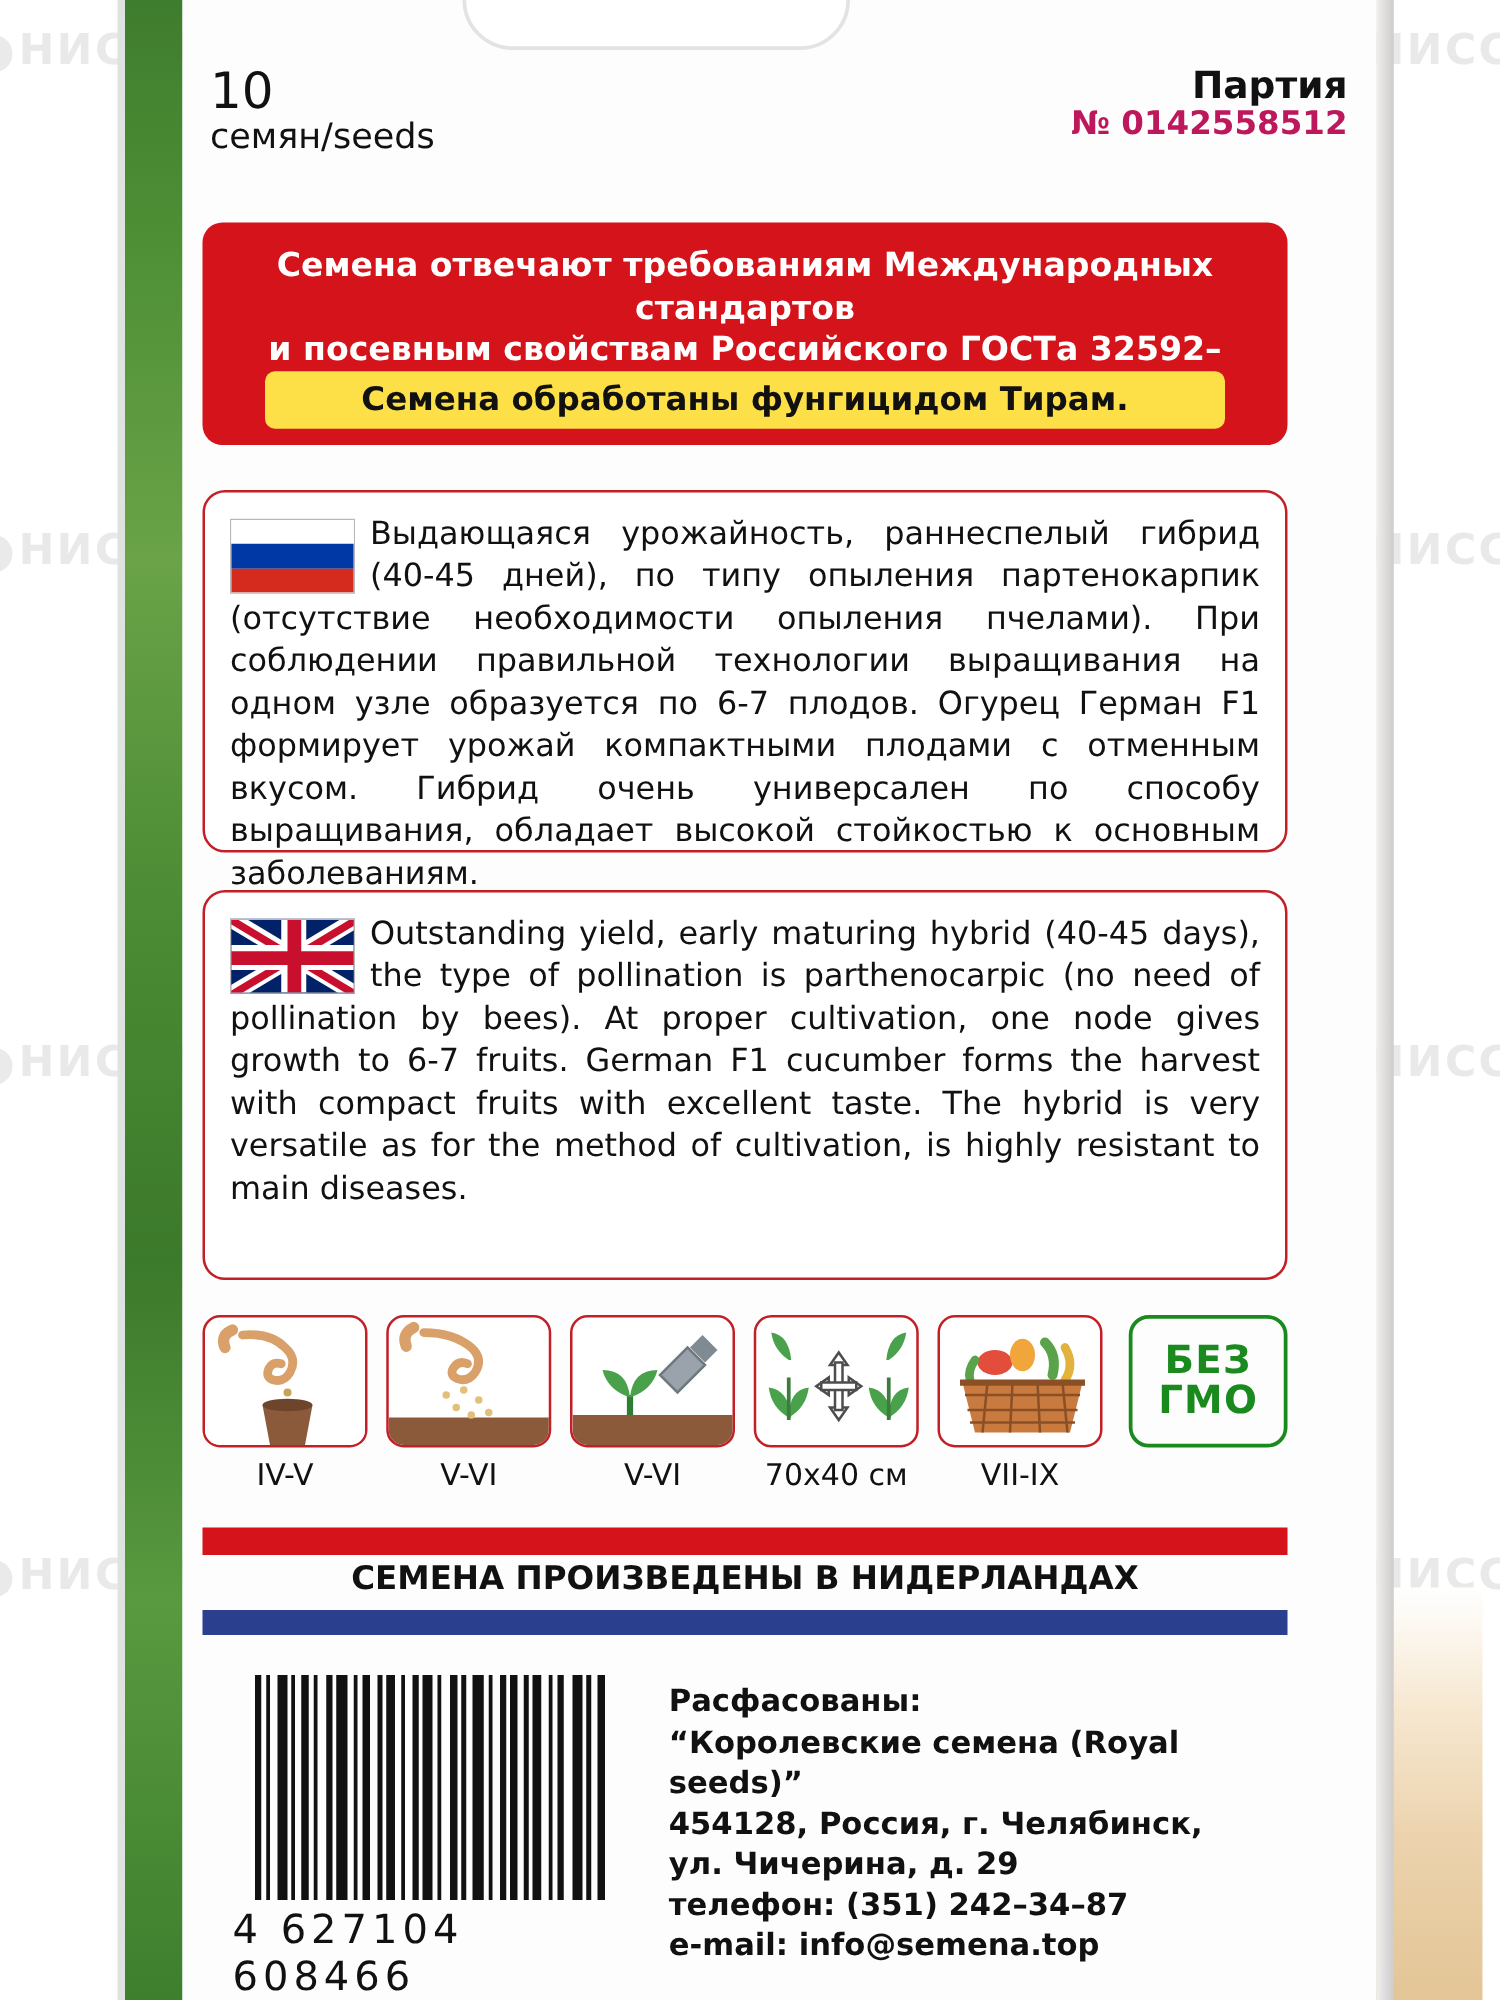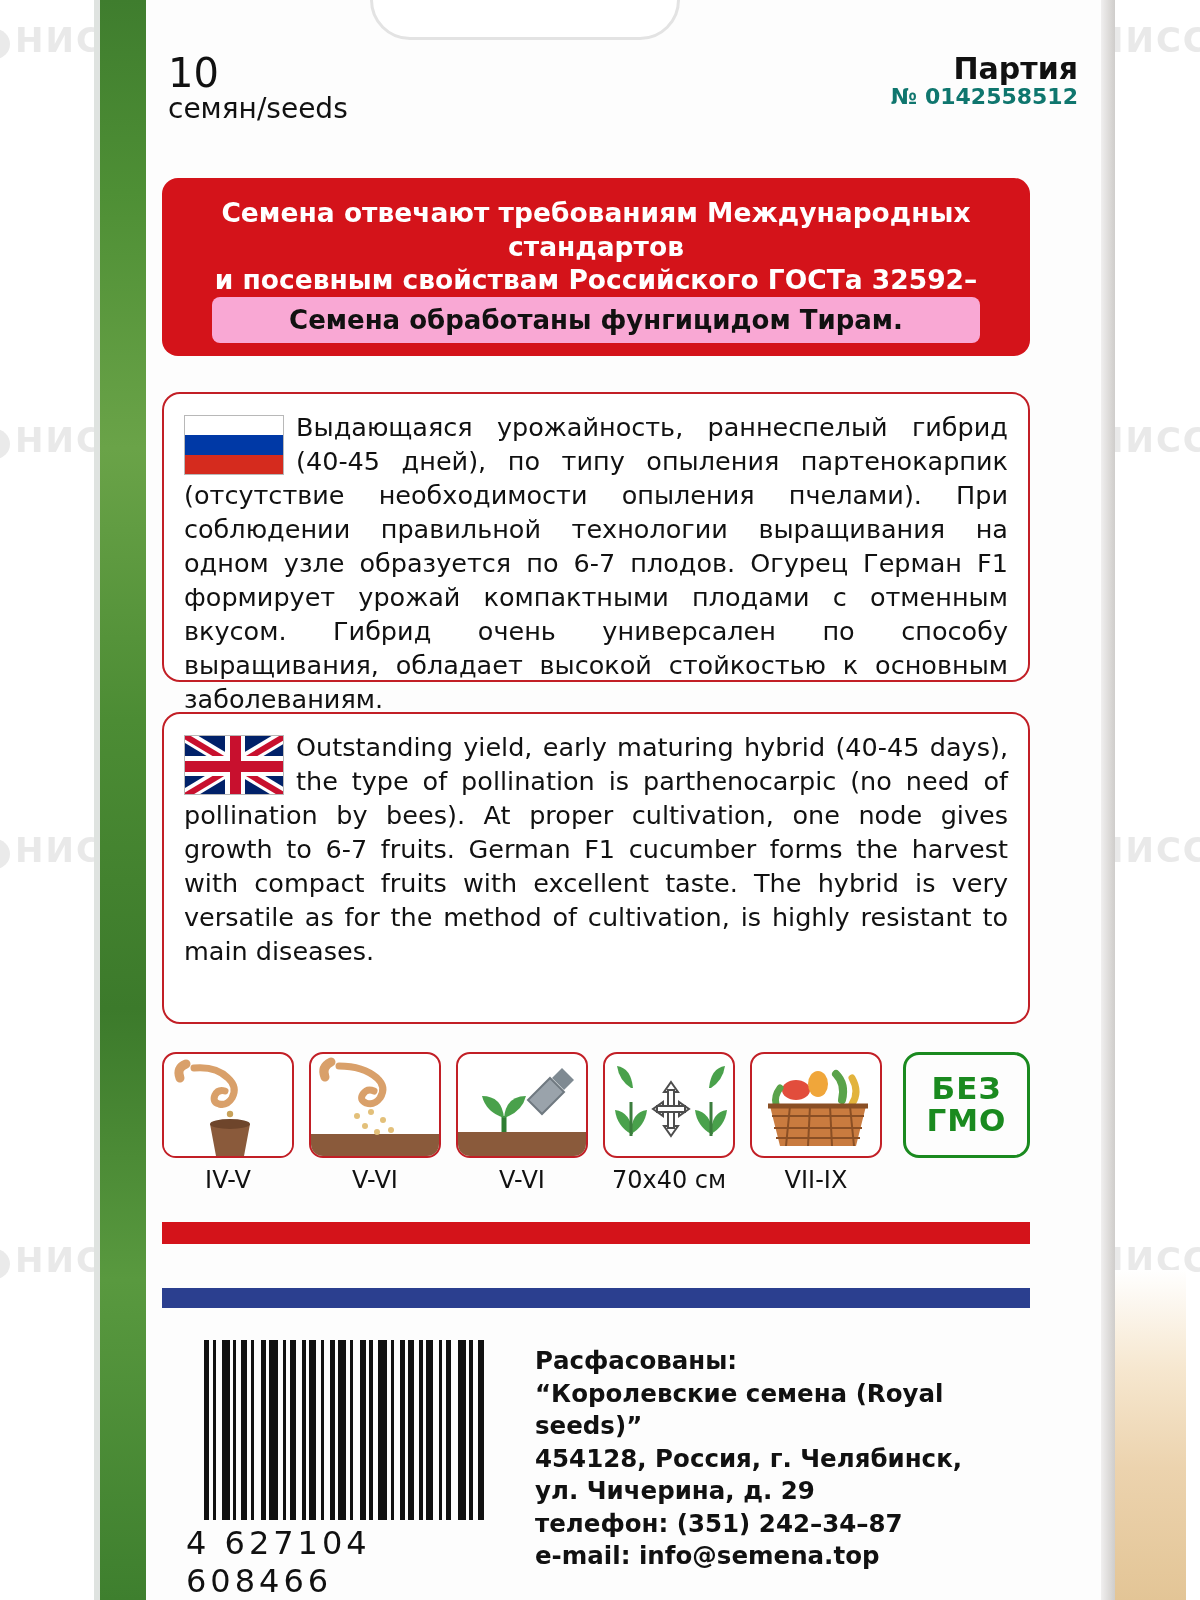--- a/index.html
+++ b/index.html
@@ -87,21 +87,21 @@
     position: absolute; left: 168px; top: 52px;
     width: 910px; height: 92px;
     z-index: 4;
     display: flex; justify-content: space-between; align-items: flex-start;
   }
   .qty { line-height: 1.06; }
   .qty-num { font-size: 40px; color: #111; }
   .qty-label { font-size: 28px; color: #111; }
   .lot { text-align: right; line-height: 1.1; font-weight: bold; }
   .lot-title { font-size: 30px; color: #111; }
-  .lot-num { font-size: 22px; color: #0f766e; }
+  .lot-num { font-size: 26px; color: #be185d; }
 
   
   .std-block {
     position: absolute; left: 162px; top: 178px;
     width: 868px; height: 178px;
     background: #d4131a;
     border-radius: 16px;
     z-index: 4;
     padding-top: 18px;
     text-align: center;
@@ -110,21 +110,21 @@
     color: #ffffff;
     font-size: 26.5px;
     line-height: 1.27;
     padding: 0 24px;
     font-weight: 600;
   }
   .std-white-bar {
     position: absolute;
     left: 50px; right: 50px; bottom: 13px;
     height: 46px;
-    background: #f9a8d4;
+    background: #fde047;
     border-radius: 8px;
     display: flex; align-items: center; justify-content: center;
     color: #111;
     font-size: 26px;
     font-weight: bold;
   }
 
   
   .desc-box {
     position: absolute;
@@ -426,20 +426,21 @@
       <div class="picto-caption">VII-IX</div>
     </div>
 
     <div class="gmo-badge">
       <div>БЕЗ</div>
       <div>ГМО</div>
     </div>
   </div>
 
   <div class="made-red"></div>
+  <div class="made-text">СЕМЕНА ПРОИЗВЕДЕНЫ В НИДЕРЛАНДАХ</div>
   <div class="made-blue"></div>
 
   <div class="barcode-wrap">
     <div class="barcode">
       <span style="width:5px;background:#111"></span>
         <span style="width:4px"></span>
       <span style="width:3px;background:#111"></span>
         <span style="width:6px"></span>
       <span style="width:8px;background:#111"></span>
         <span style="width:3px"></span>

